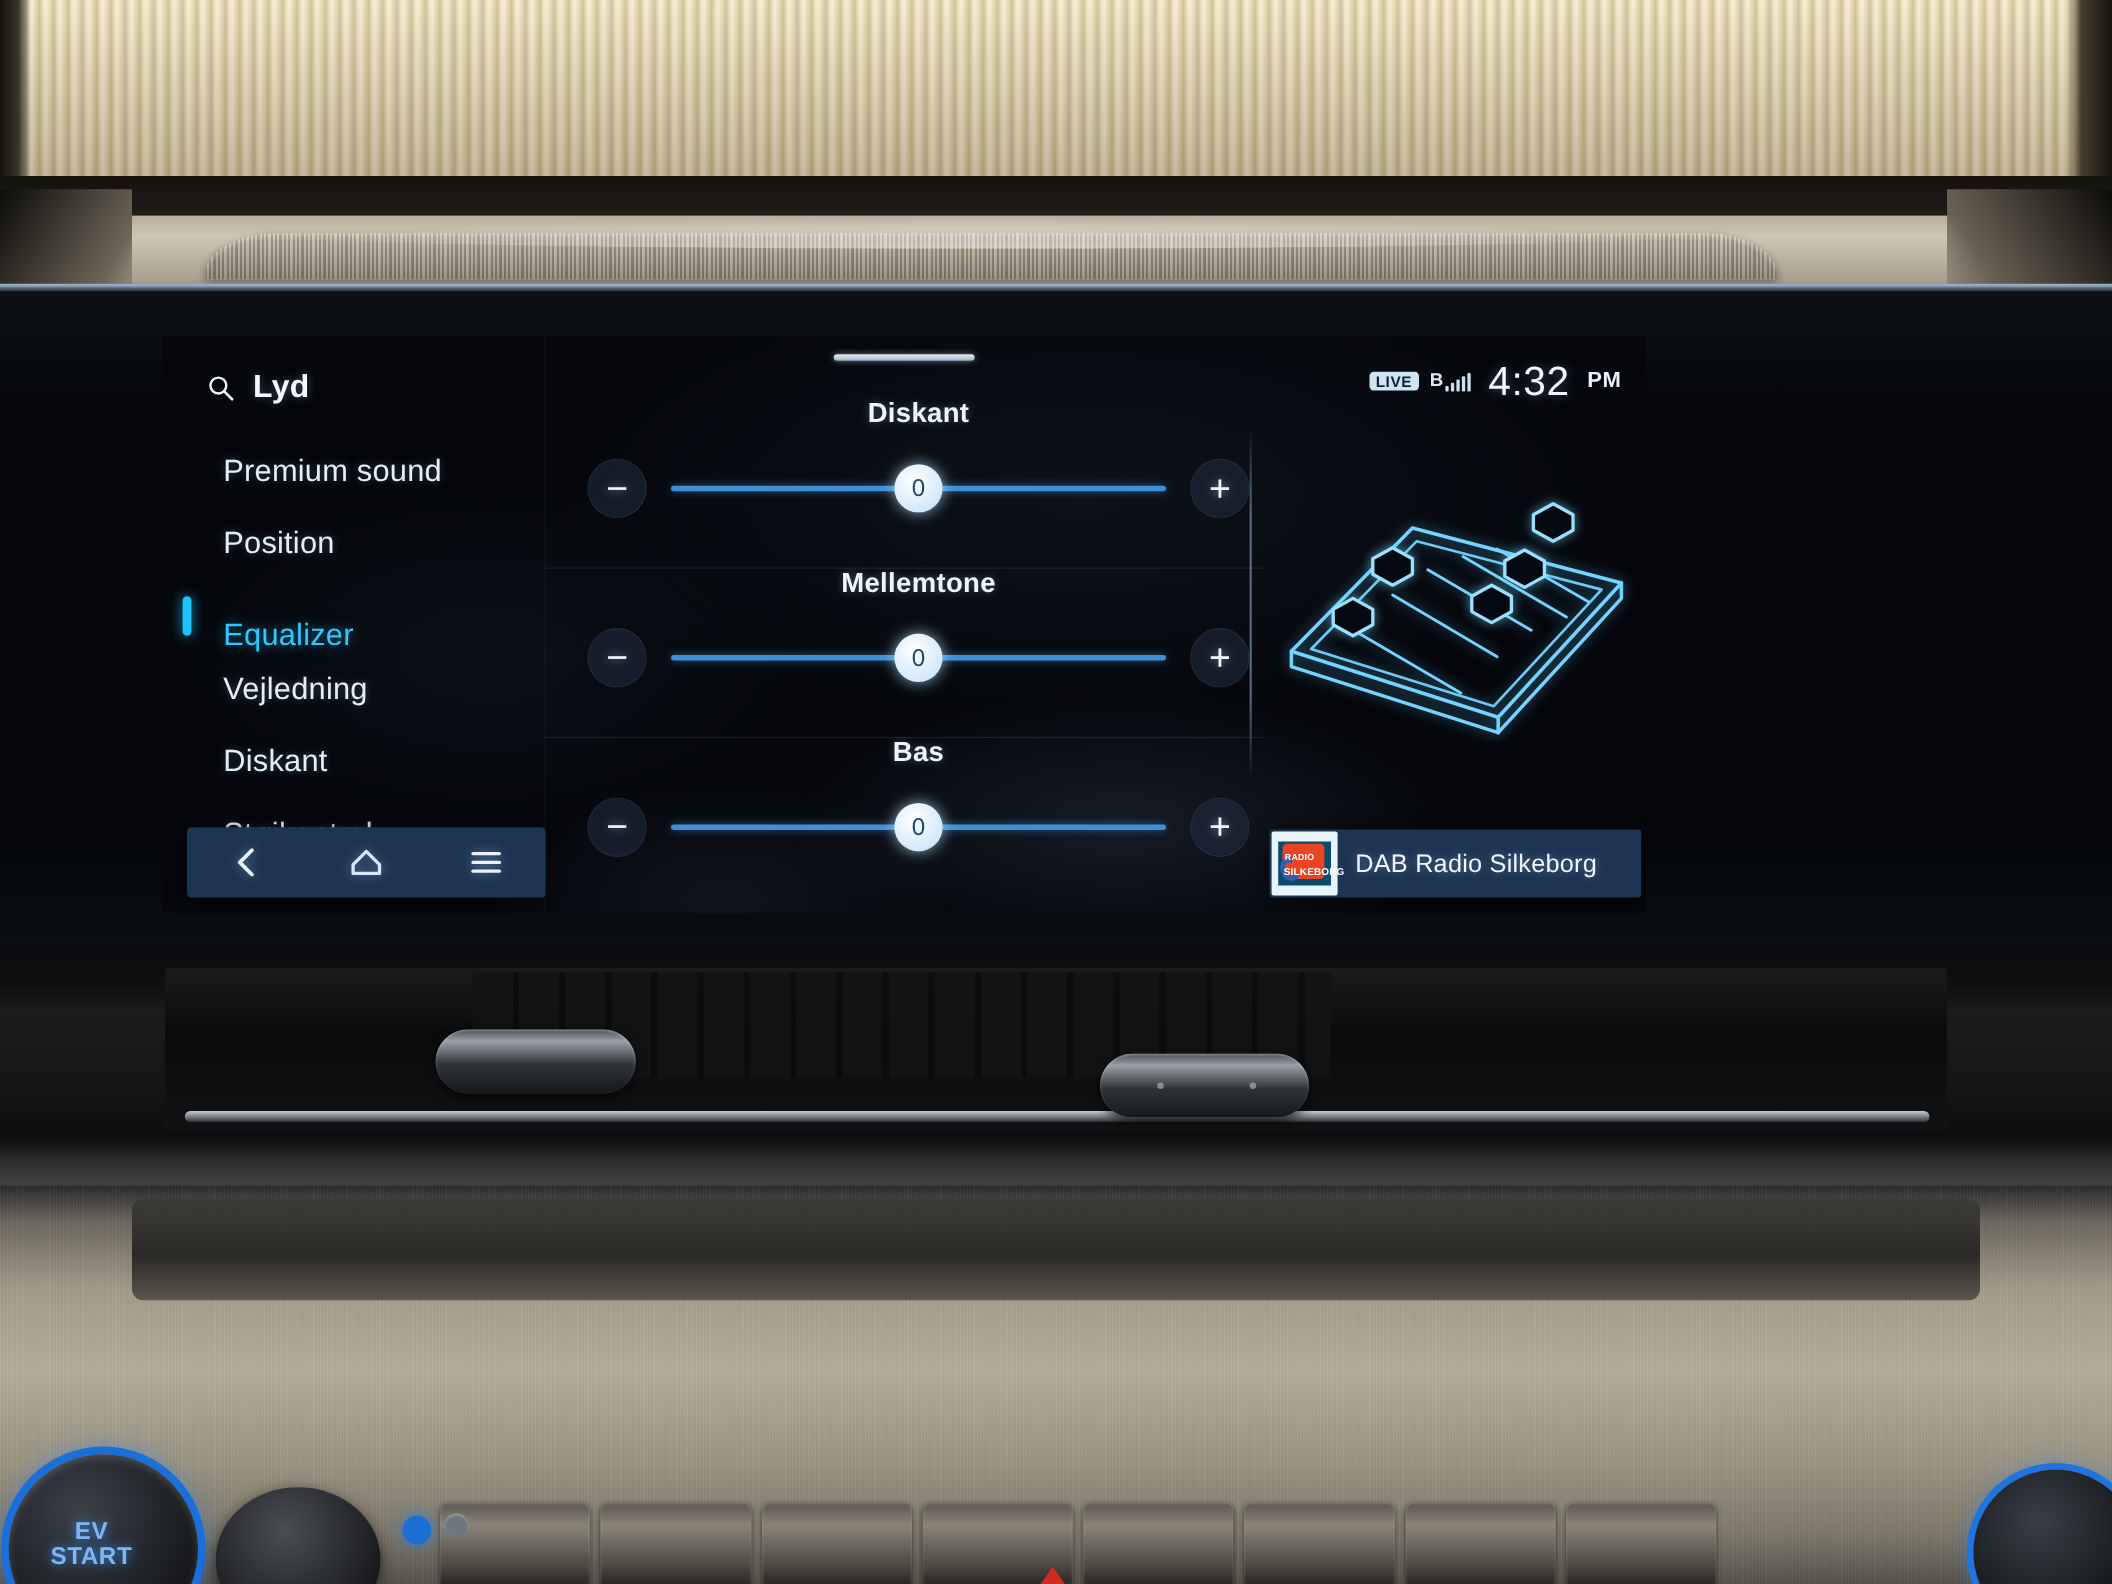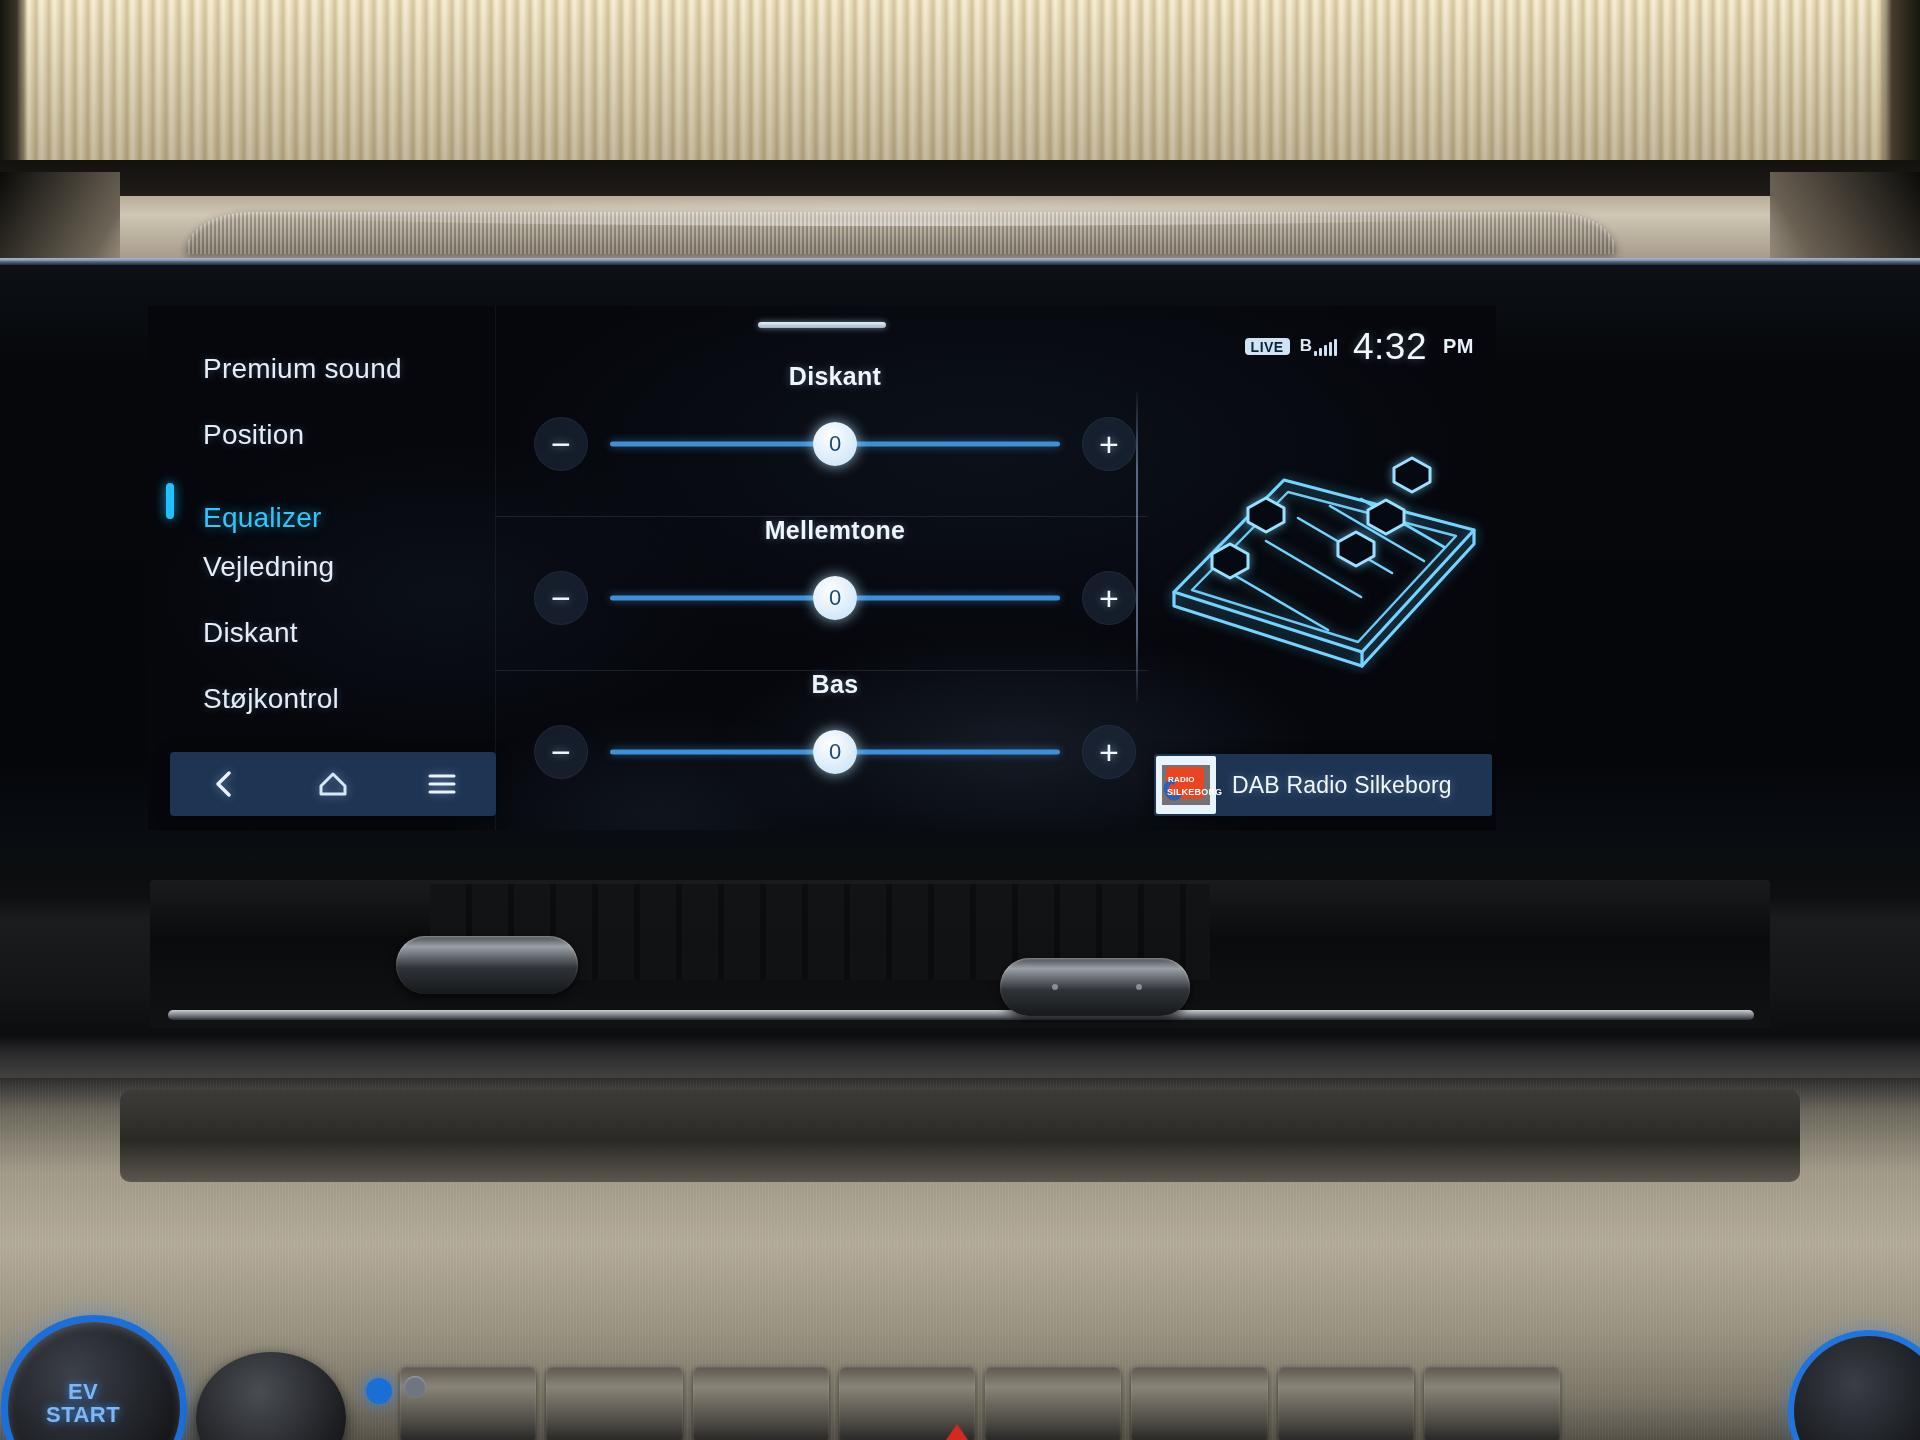--- a/index.html
+++ b/index.html
@@ -296,21 +296,21 @@
   }
   .np-logo {
     width: 60px; height: 58px; margin-left: 2px;
     background: #e8f4fb;
     display: flex; align-items: center; justify-content: center;
     border-radius: 2px;
   }
   .np-logo-inner {
     width: 48px; height: 40px;
     position: relative;
-    background: #737373;
+    background: #0c4a6e;
   }
   .np-logo-sq {
     position: absolute; left: 4px; top: 2px;
     width: 38px; height: 32px;
     background: #ea4422;
     border-radius: 4px;
   }
   .np-logo-c {
     position: absolute; left: 2px; top: 14px;
     width: 18px; height: 22px;
@@ -486,20 +486,29 @@
           </span>
       </span>
       <span class="clock">4:32</span>
       <span class="ampm">PM</span>
     </div>
 
     <div class="glare-a"></div>
     <div class="glare-b"></div>
 
     <div class="sidebar">
+      <div class="search-row">
+        <span class="search-icon">
+          <svg width="26" height="26" viewBox="0 0 26 26" fill="none">
+            <circle cx="10.5" cy="10.5" r="7.2" stroke="#e9f3fb" stroke-width="2.2"></circle>
+            <line x1="15.8" y1="15.8" x2="23" y2="23" stroke="#e9f3fb" stroke-width="2.4" stroke-linecap="round"></line>
+          </svg>
+        </span>
+        <span class="search-title">Lyd</span>
+      </div>
 
       <div class="nav-list">
         <div class="nav-item">
           <span>Premium sound</span>
         </div>
         <div class="nav-item">
           <span>Position</span>
         </div>
         <div class="nav-item active">
           <span class="marker"></span>

